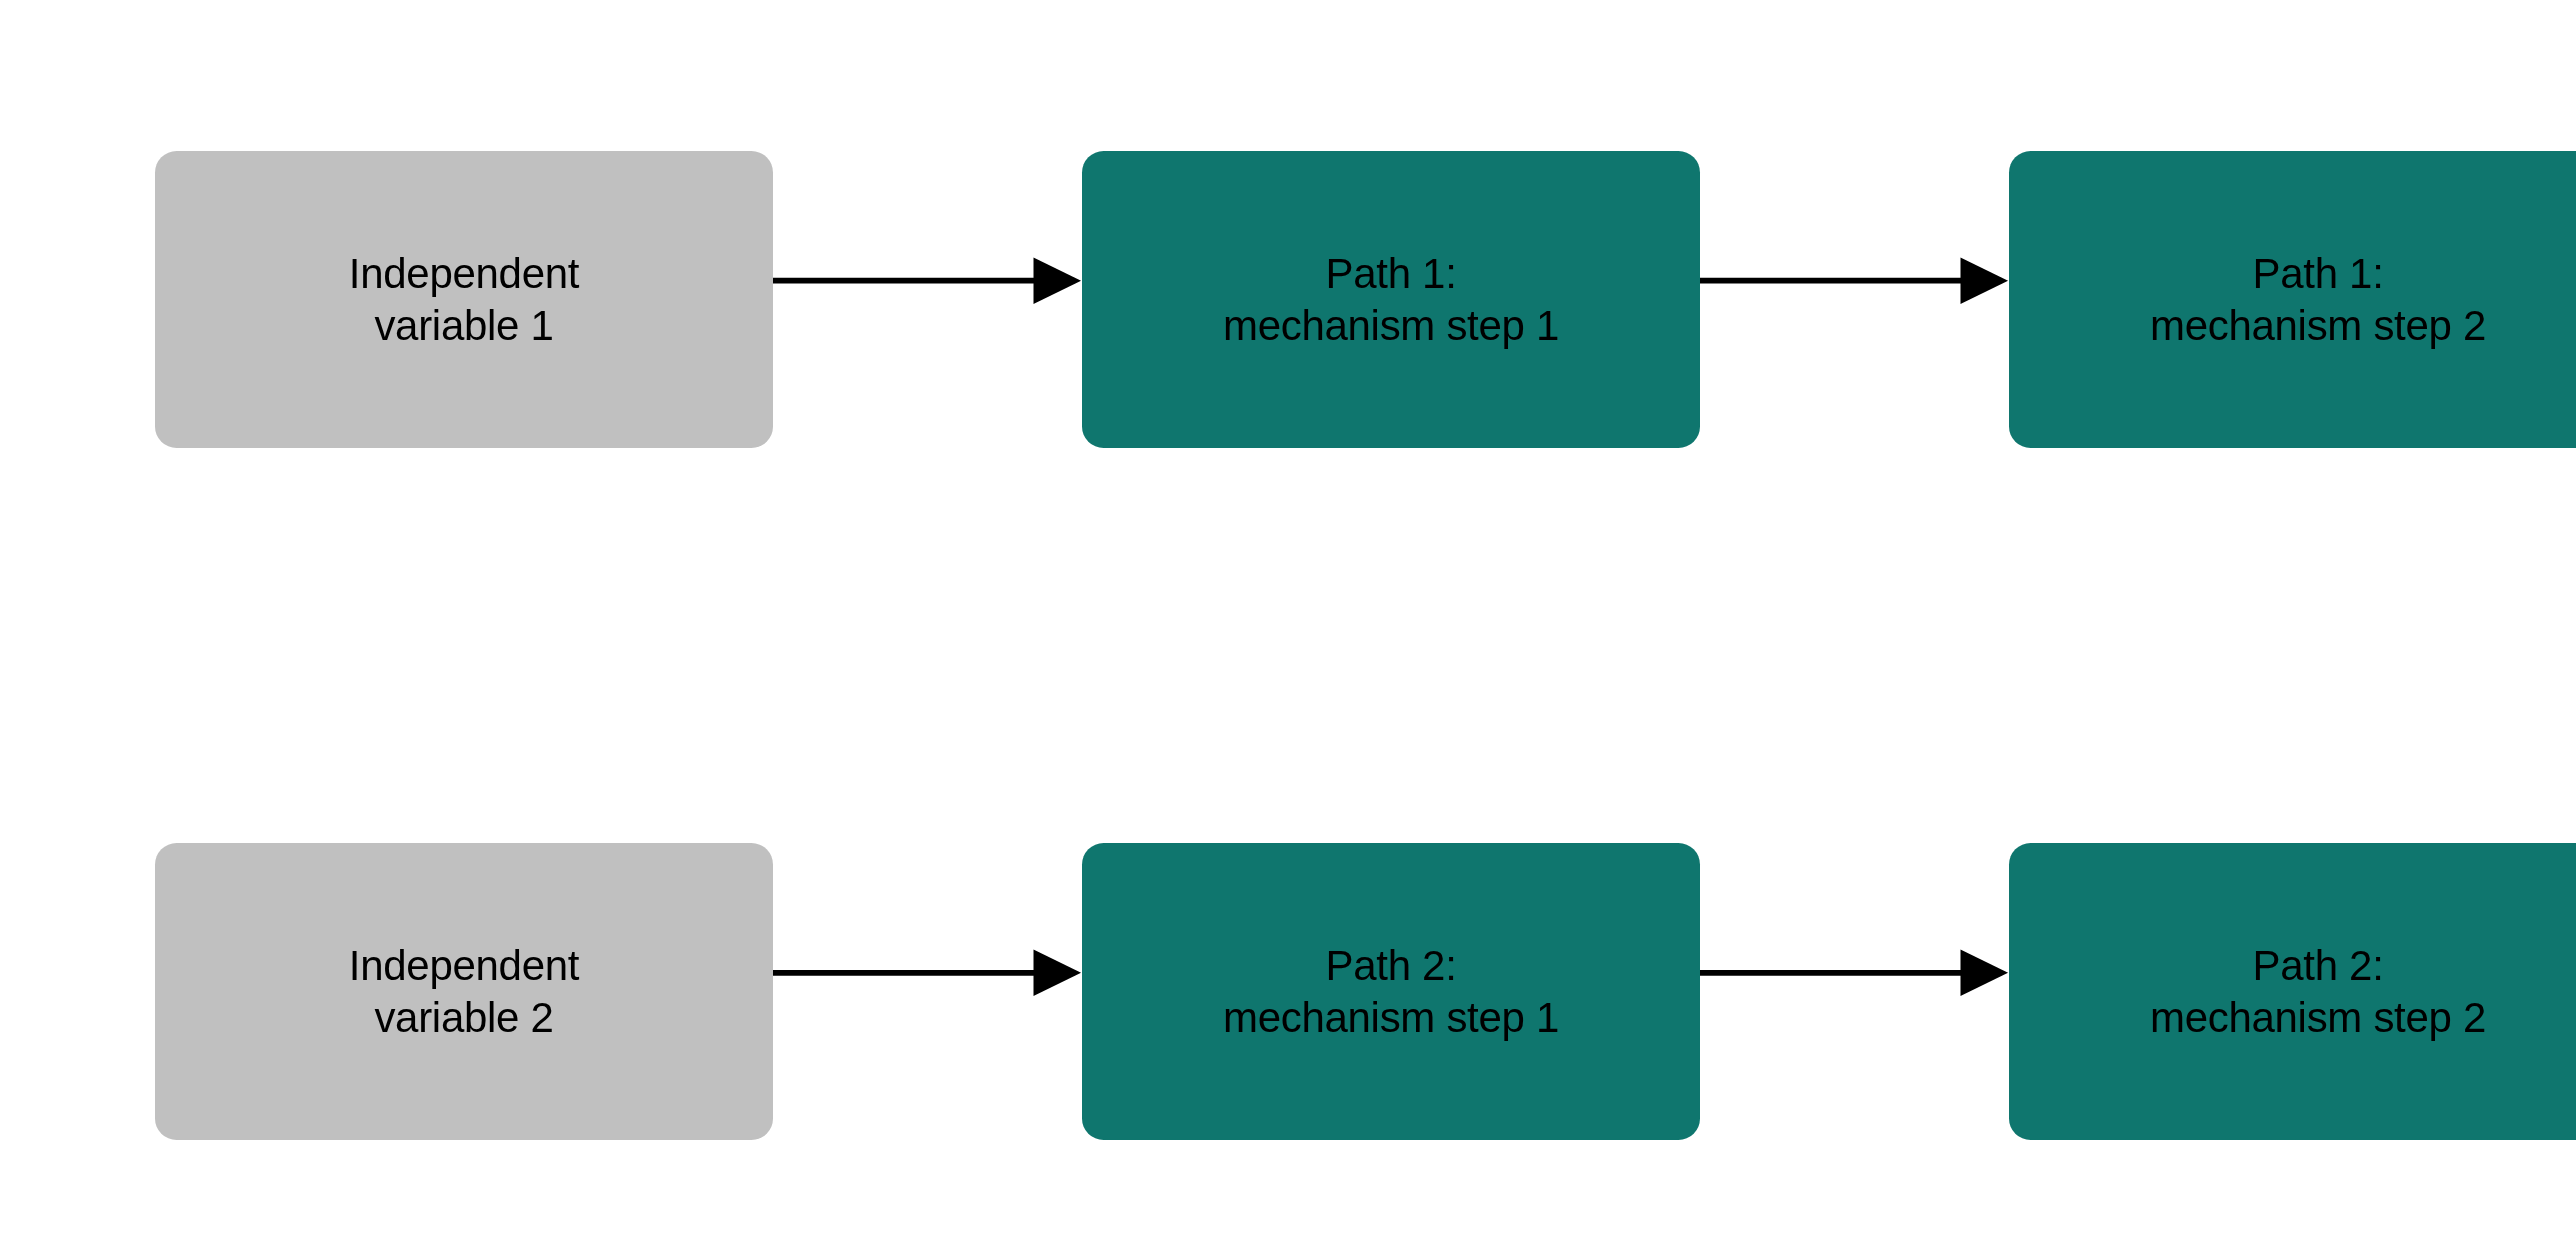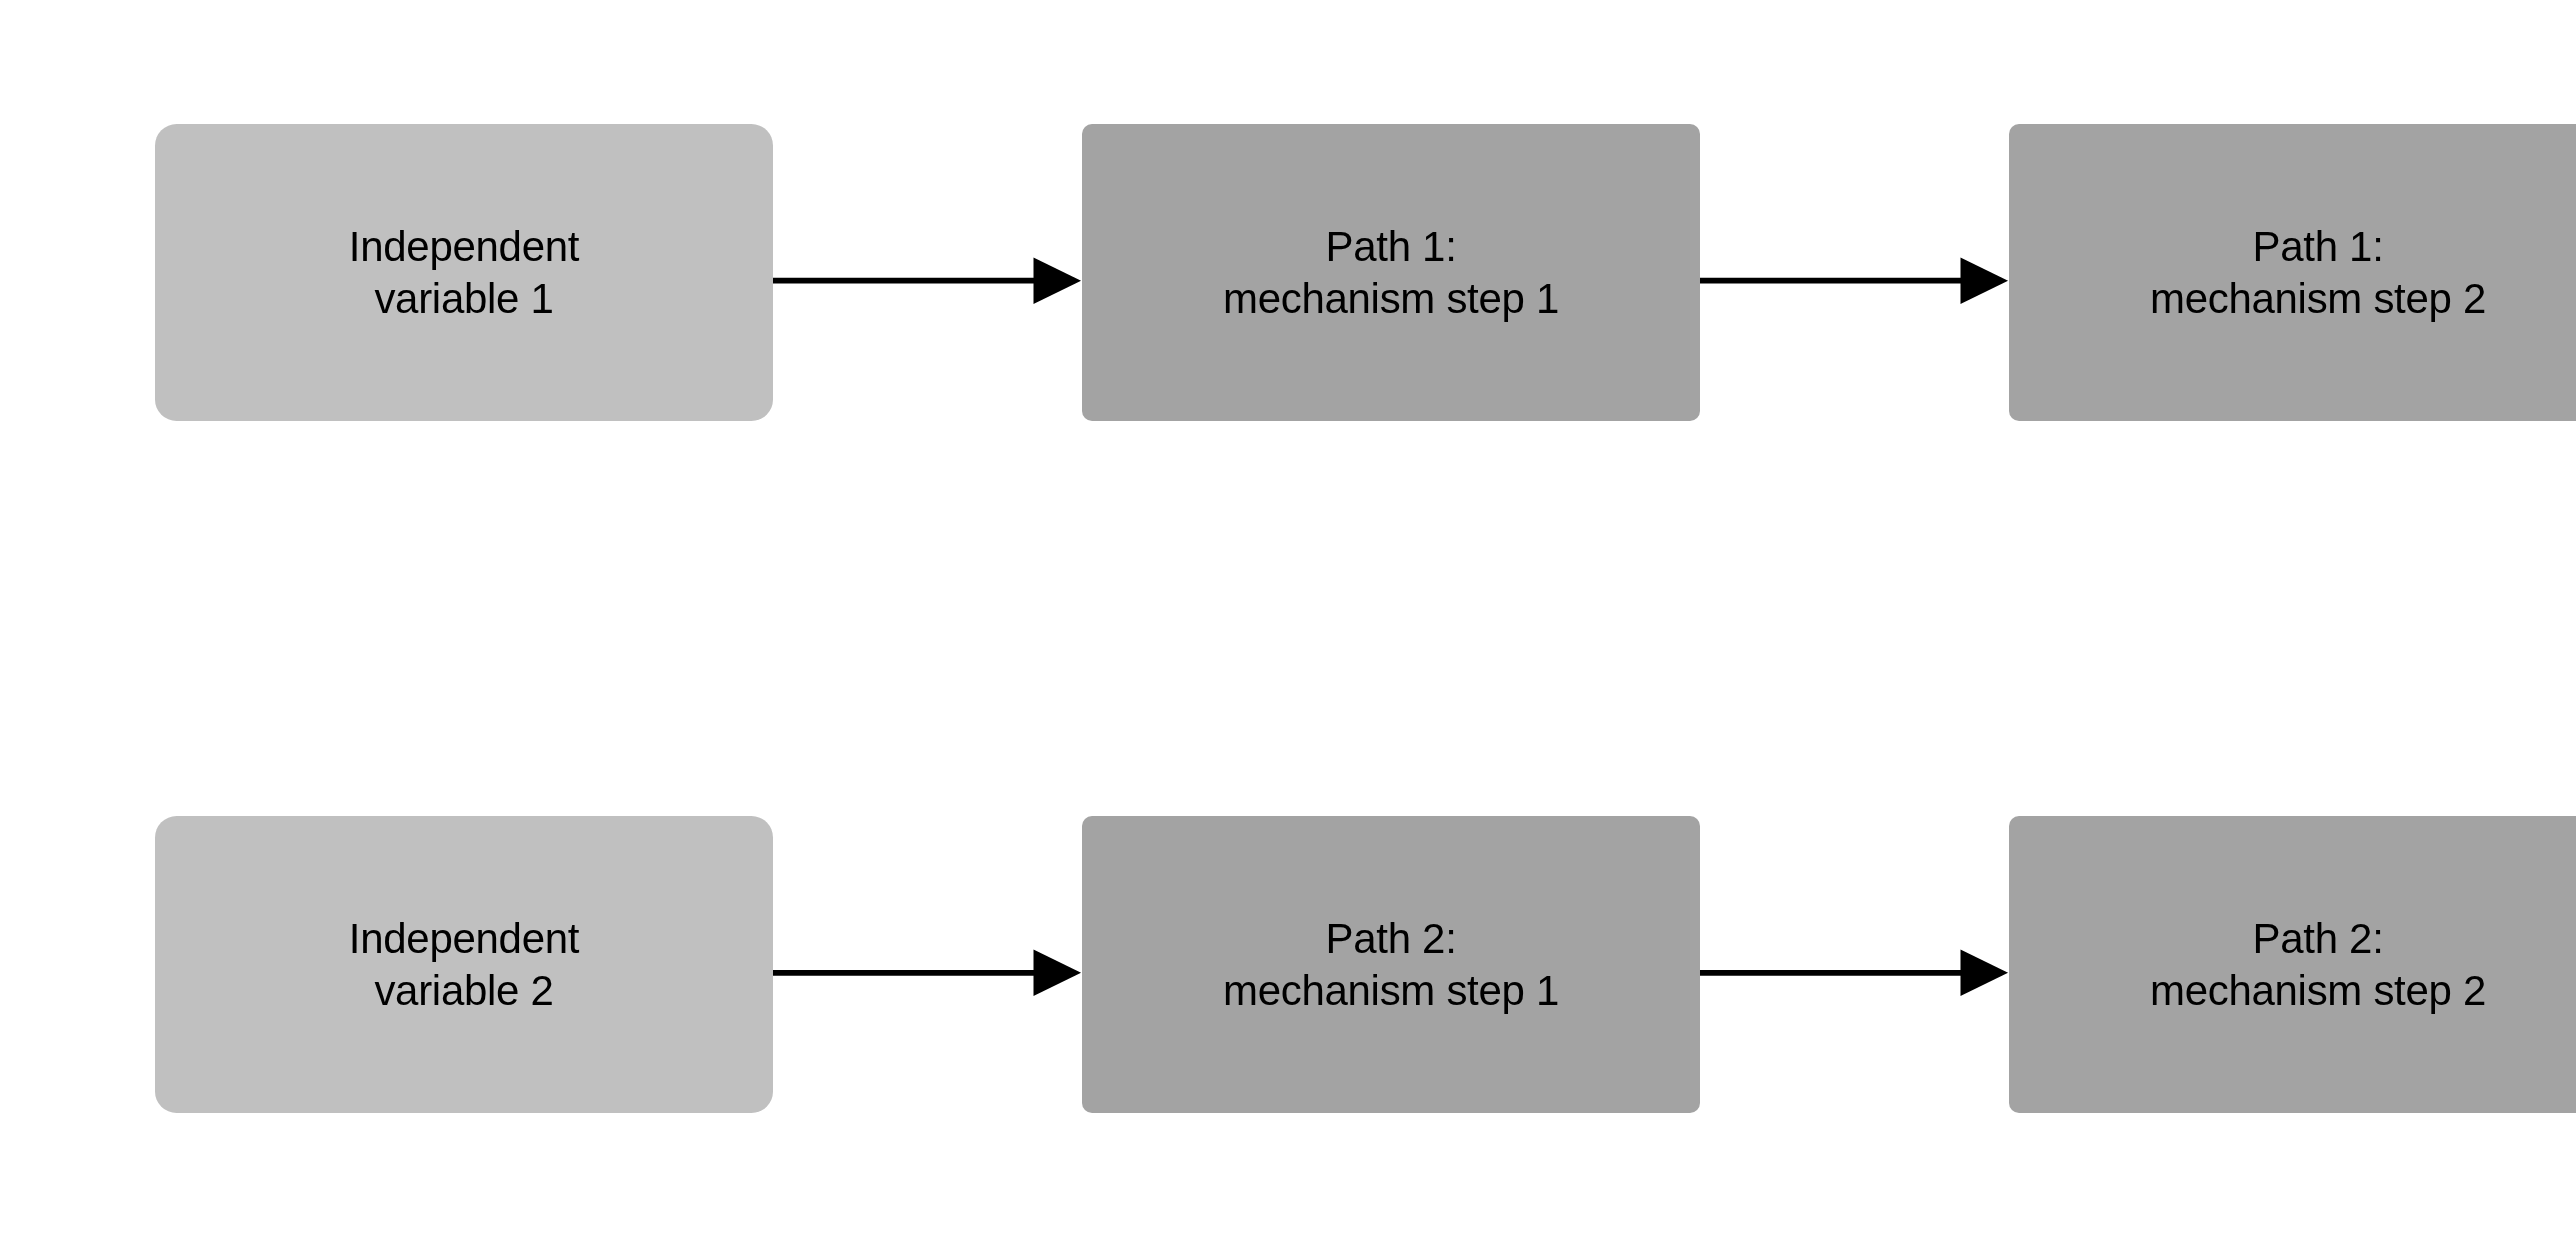--- a/index.html
+++ b/index.html
@@ -23,23 +23,24 @@
     align-items: center;
     justify-content: center;
     text-align: center;
     color: #000000;
     font-size: 42px;
     line-height: 1.22;
     letter-spacing: -0.3px;
     font-weight: 400;
     white-space: pre-line;
     padding: 0 20.6px;
+    margin-top: 27px;
   }
   .node-primary { background: #c0c0c0; }
-  .node-secondary { background: #a3a3a3; border-radius: 10px; }
+  .node-secondary { background: #0f766e; }
   svg.edges {
     position: absolute;
     left: 0;
     top: 0;
     width: 3709px;
     height: 1236px;
     pointer-events: none;
     overflow: visible;
   }
 </style>

